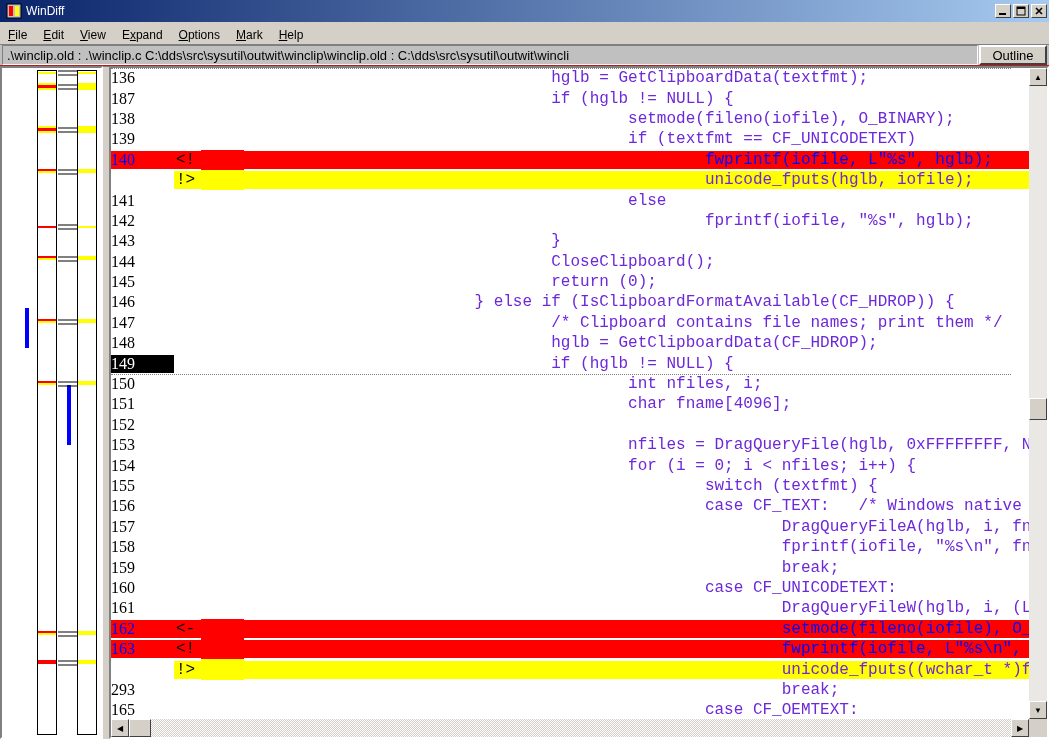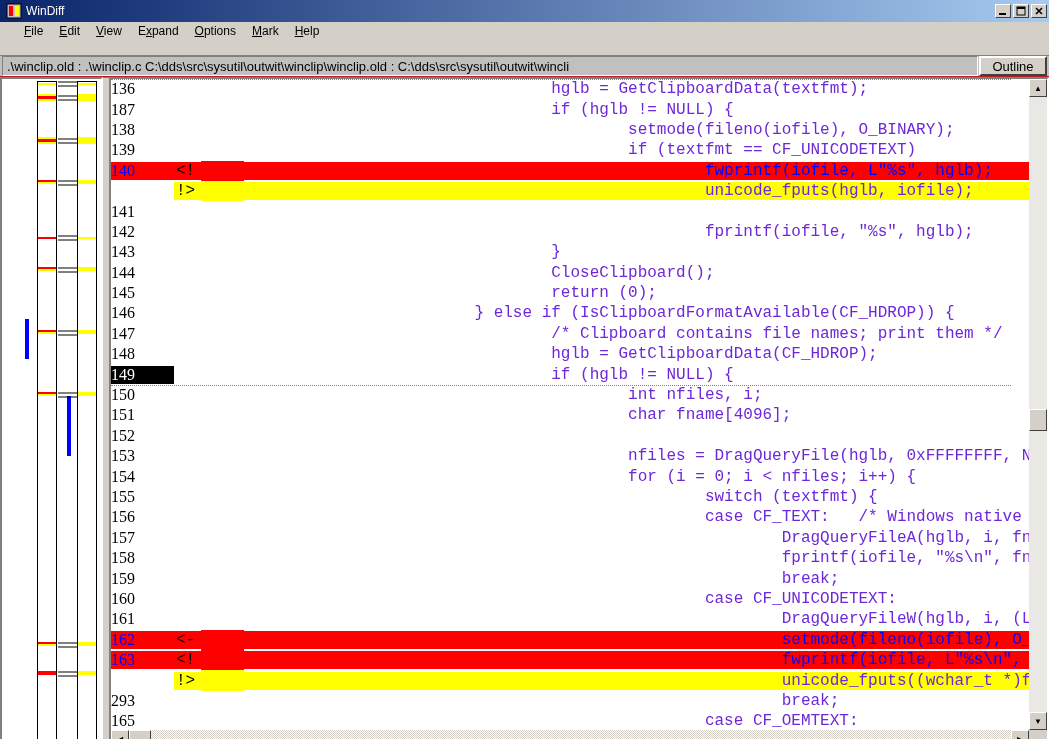--- a/index.html
+++ b/index.html
@@ -3,21 +3,21 @@
 <meta charset="utf-8">
 <style>
 html,body{margin:0;padding:0;width:1049px;height:739px;overflow:hidden;font-family:"Tahoma","Arial",sans-serif;font-size:11px;background:#d4d0c8}
 *{box-sizing:border-box}
 .titlebar{height:22px;background:linear-gradient(to right,#0a246a,#a6caf0);display:flex;align-items:center;padding:0 2px;color:#fff}
 .titlebar .icon{width:16px;height:16px;margin:0 4px;display:flex;align-items:center;justify-content:center}
 .titlebar .icon svg{width:16px;height:16px}
 .titlebar .title{font-weight:normal;flex:1;font-size:12px}
 .winbtns{display:flex;gap:2px}
 .winbtn{width:16px;height:14px;background:#d4d0c8;border:1px solid;border-color:#fff #404040 #404040 #fff;display:flex;align-items:center;justify-content:center;font-family:"Arial";font-size:10px;font-weight:bold;color:#000}
-.menubar{height:33px;background:#d4d0c8;display:flex;align-items:flex-start;padding:0 16px;font-size:12px}
+.menubar{height:22px;background:#d4d0c8;display:flex;align-items:flex-end;padding:0 0;font-size:12px}
 .menubar span{padding:2px 8px;cursor:default}
 .menubar span u{text-decoration:underline}
 .toolbar{height:22px;background:#c0c0c0;display:flex;align-items:flex-end;border-top:1px solid #808080;border-bottom:1px solid #b91c1c}
 .pathbox{flex:1;background:#c0c0c0;border:1px solid;border-color:#808080 #fff #fff #808080;height:20px;margin:0 1px 0 2px;padding:1px 4px;font-family:"Arial";font-size:13px;color:#000;display:flex;align-items:center;overflow:hidden;white-space:nowrap}
 .outlinebtn{width:68px;height:20px;margin-right:2px;background:#d4d0c8;border:2px solid;border-color:#fff #404040 #404040 #fff;display:flex;align-items:center;justify-content:center;font-size:13px;cursor:default}
 .mainarea{position:relative;height:673px;display:flex}
 .overview{width:103px;background:#fff;border:2px solid;border-color:#808080 #fff #fff #808080;position:relative;flex-shrink:0}
 .gutter{width:6px;background:#d4d0c8;flex-shrink:0;border-top:1px solid #808080}
 .codeblock{flex:1;position:relative;background:#fff;border:2px solid;border-color:#808080 #fff #fff #808080;overflow:hidden}
 .codearea{position:absolute;left:0;top:0;right:18px;bottom:18px;overflow:hidden;background:#fff}
@@ -156,21 +156,21 @@
   <div class="gutter"></div>
   <div class="codeblock">
     <div class="codearea" id="codearea">
       <div class="dotline" style="top:0"></div>
     <div class="row"><div class="lnum">136</div><div class="mark"></div><div class="sep"></div><div class="code">                                hglb = GetClipboardData(textfmt);</div></div>
         <div class="row"><div class="lnum">187</div><div class="mark"></div><div class="sep"></div><div class="code">                                if (hglb != NULL) {</div></div>
         <div class="row"><div class="lnum">138</div><div class="mark"></div><div class="sep"></div><div class="code">                                        setmode(fileno(iofile), O_BINARY);</div></div>
         <div class="row"><div class="lnum">139</div><div class="mark"></div><div class="sep"></div><div class="code">                                        if (textfmt == CF_UNICODETEXT)</div></div>
         <div class="row red"><div class="lnum">140</div><div class="mark">&lt;!</div><div class="sep"></div><div class="code">                                                fwprintf(iofile, L"%s", hglb);</div></div>
         <div class="row yel"><div class="lnum"></div><div class="mark">!&gt;</div><div class="sep"></div><div class="code">                                                unicode_fputs(hglb, iofile);</div></div>
-        <div class="row"><div class="lnum">141</div><div class="mark"></div><div class="sep"></div></div>
+        <div class="row"><div class="lnum">141</div><div class="mark"></div><div class="sep"></div><div class="code">                                        else</div></div>
         <div class="row"><div class="lnum">142</div><div class="mark"></div><div class="sep"></div><div class="code">                                                fprintf(iofile, "%s", hglb);</div></div>
         <div class="row"><div class="lnum">143</div><div class="mark"></div><div class="sep"></div><div class="code">                                }</div></div>
         <div class="row"><div class="lnum">144</div><div class="mark"></div><div class="sep"></div><div class="code">                                CloseClipboard();</div></div>
         <div class="row"><div class="lnum">145</div><div class="mark"></div><div class="sep"></div><div class="code">                                return (0);</div></div>
         <div class="row"><div class="lnum">146</div><div class="mark"></div><div class="sep"></div><div class="code">                        } else if (IsClipboardFormatAvailable(CF_HDROP)) {</div></div>
         <div class="row"><div class="lnum">147</div><div class="mark"></div><div class="sep"></div><div class="code">                                /* Clipboard contains file names; print them */</div></div>
         <div class="row"><div class="lnum">148</div><div class="mark"></div><div class="sep"></div><div class="code">                                hglb = GetClipboardData(CF_HDROP);</div></div>
         <div class="row cur"><div class="lnum">149</div><div class="mark"></div><div class="sep"></div><div class="code">                                if (hglb != NULL) {</div></div>
         <div class="dotline" style="top: 306px;"></div>
         <div class="row"><div class="lnum">150</div><div class="mark"></div><div class="sep"></div><div class="code">                                        int nfiles, i;</div></div>

